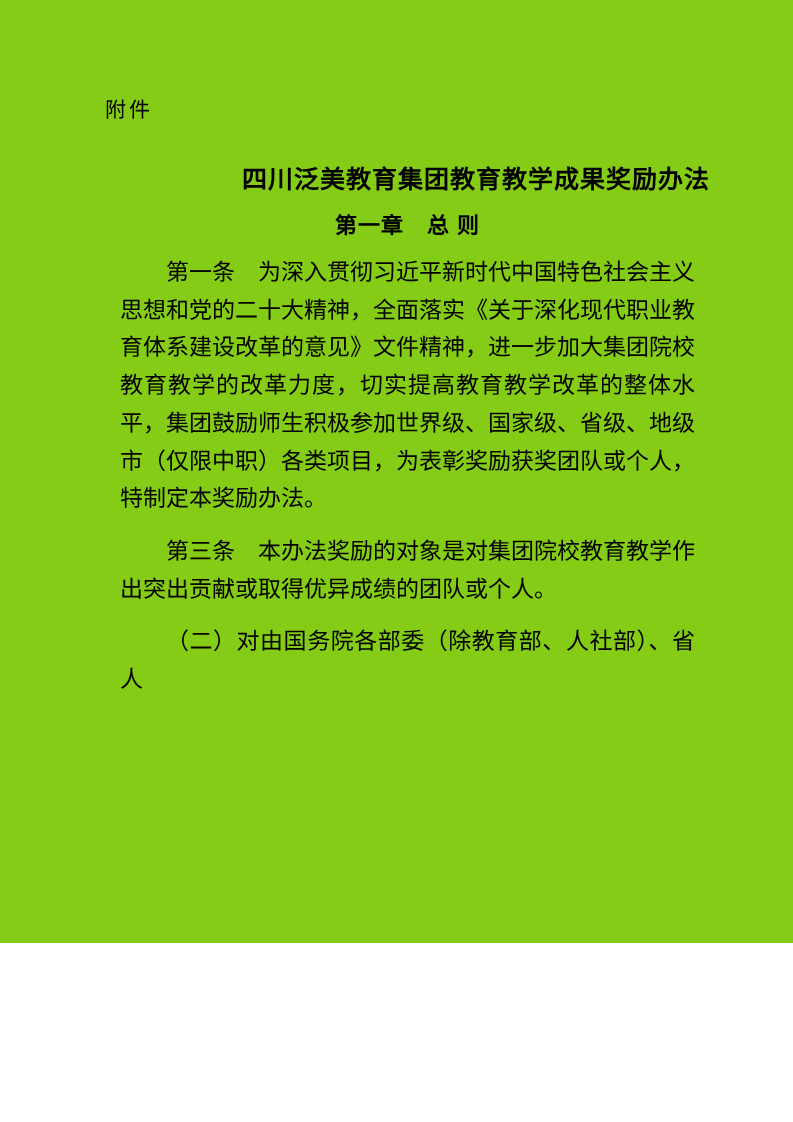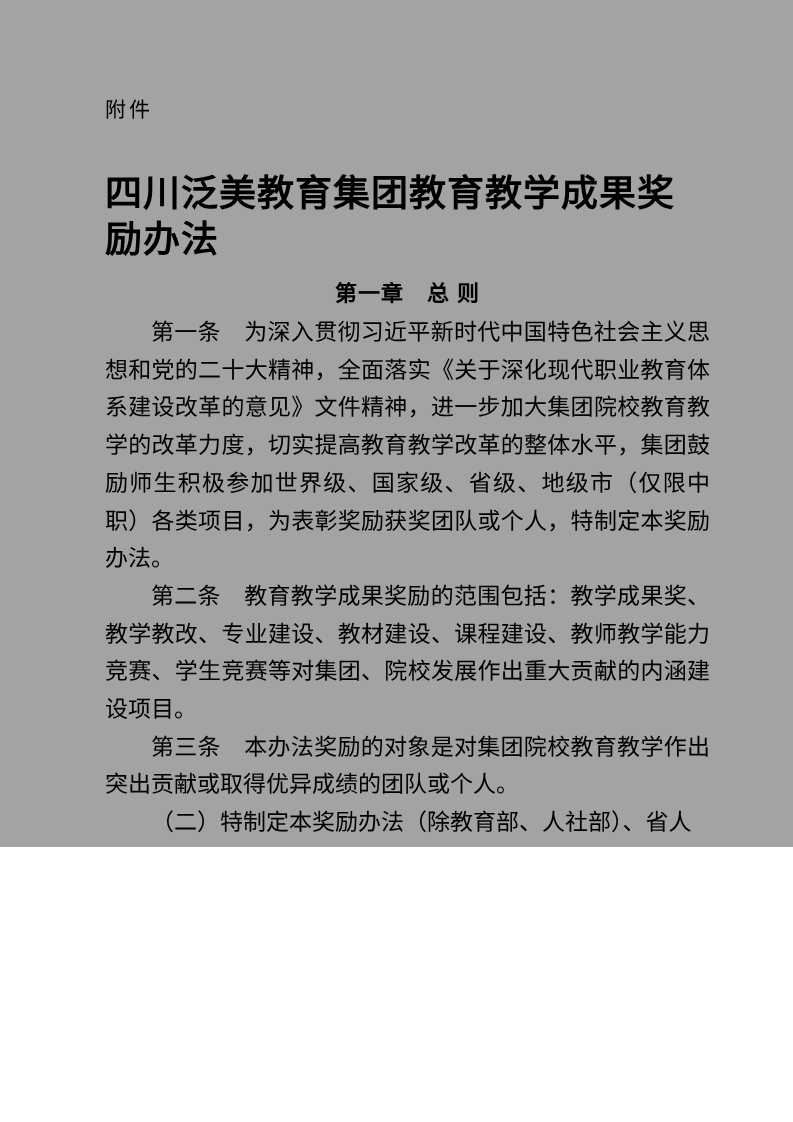--- a/index.html
+++ b/index.html
@@ -4,67 +4,66 @@
 <title>Document Page</title>
 <style>
   html, body {
     margin: 0;
     padding: 0;
     background: #ffffff;
   }
   .page {
     position: relative;
     width: 793px;
-    height: 847px;
+    height: 943px;
     margin: 0 auto;
-    background: #a3a3a3;
+    background: #84cc16;
     color: #000000;
     font-family: "Liberation Serif", "DejaVu Serif", serif;
     overflow: hidden;
     box-sizing: border-box;
   }
   .content {
     box-sizing: border-box;
     padding: 97px 83px 0 105px;
   }
   .attachment-label {
     font-size: 21px;
     line-height: 26px;
     letter-spacing: 3px;
     text-align: left;
   }
   .doc-title {
-    margin-top: 48px;
-    text-align: left;
+    margin-top: 34px;
+    text-align: right;
     font-weight: bold;
-    font-size: 37px;
+    font-size: 25px;
     line-height: 46px;
     letter-spacing: 1px;
   }
   .chapter-heading {
-    margin-top: 17px;
+    margin-top: 9px;
     text-align: center;
     font-family: "Liberation Sans", "DejaVu Sans", sans-serif;
     font-weight: bold;
     font-size: 22px;
     line-height: 27px;
     letter-spacing: 1px;
   }
   .body-text {
     margin-top: 9px;
     font-size: 23px;
     line-height: 37.7px;
   }
   .body-text p {
-    margin: 0;
+    margin: 15px;
     padding: 0;
     text-align: justify;
     text-indent: 2em;
     word-break: break-all;
-    font-family: Liberation Mono, monospace;
   }
   .page-footer {
     position: absolute;
     left: 0;
     right: 0;
     top: 1033px;
     text-align: center;
     font-size: 15px;
     line-height: 18px;
     letter-spacing: 1px;
@@ -80,21 +79,20 @@
     <div class="attachment-label">附件</div>
 
     <div class="doc-title">
       <div>四川泛美教育集团教育教学成果奖励办法</div>
     </div>
 
     <div class="chapter-heading">第一章　总 则</div>
 
     <div class="body-text">
       <p>第一条　为深入贯彻习近平新时代中国特色社会主义思想和党的二十大精神，全面落实《关于深化现代职业教育体系建设改革的意见》文件精神，进一步加大集团院校教育教学的改革力度，切实提高教育教学改革的整体水平，集团鼓励师生积极参加世界级、国家级、省级、地级市（仅限中职）各类项目，为表彰奖励获奖团队或个人，特制定本奖励办法。</p>
-      <p>第二条　教育教学成果奖励的范围包括：教学成果奖、教学教改、专业建设、教材建设、课程建设、教师教学能力竞赛、学生竞赛等对集团、院校发展作出重大贡献的内涵建设项目。</p>
       <p>第三条　本办法奖励的对象是对集团院校教育教学作出突出贡献或取得优异成绩的团队或个人。</p>
-      <p>（二）特制定本奖励办法（除教育部、人社部）、省人</p>
+      <p>（二）对由国务院各部委（除教育部、人社部）、省人</p>
     </div>
 
   </div>
 
   <div class="page-footer">- 2 -</div>
 </div>
 
 </body></html>

